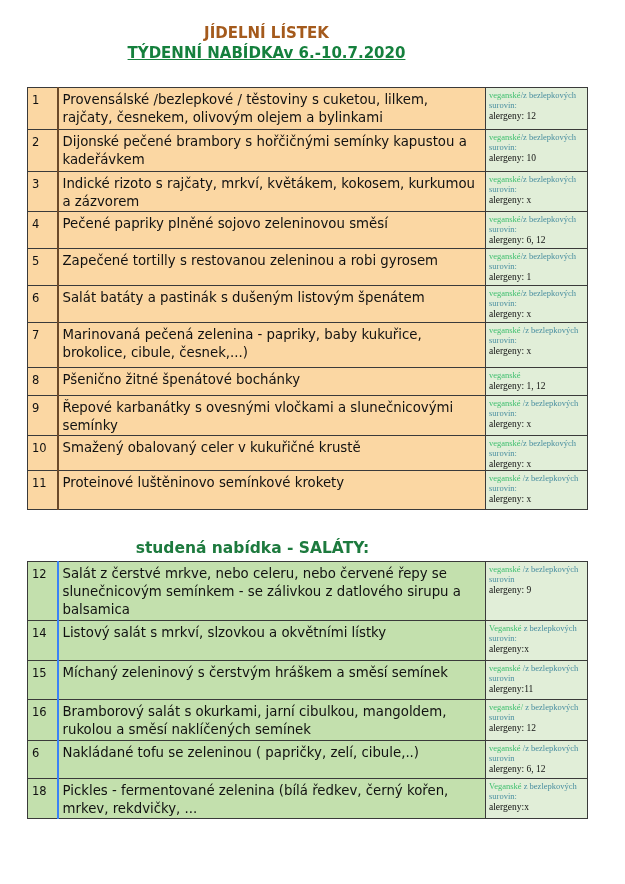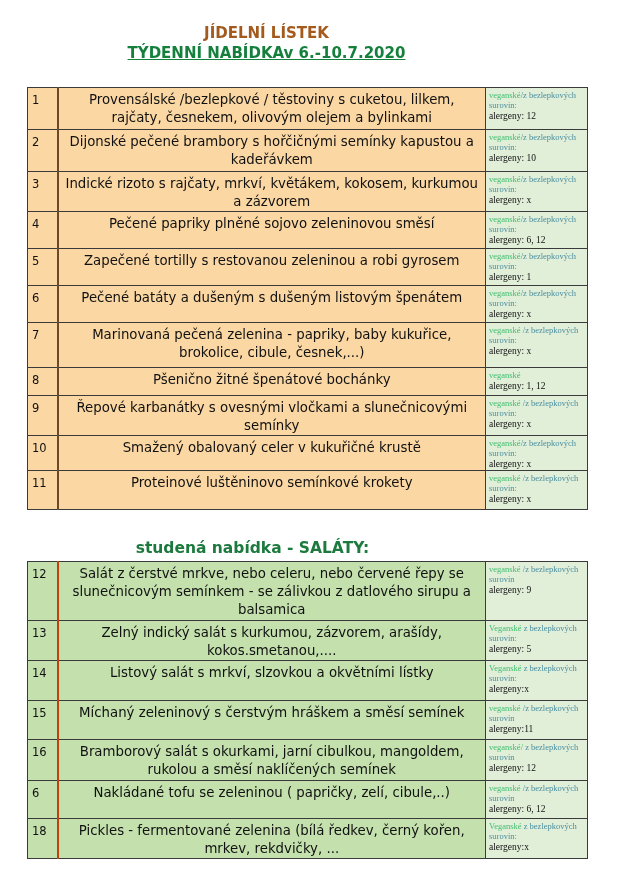--- a/index.html
+++ b/index.html
@@ -23,23 +23,23 @@
     table.menu td { border: 1px solid #3a3a3a; vertical-align: top; padding: 0; }
     table.hot { top: 87px; }
     table.cold { top: 561px; }
     col.c-num { width: 30px; }
     col.c-name { width: 428px; }
     col.c-info { width: 102px; }
     .hot td.num, .hot td.name { background: #fbd7a3; }
     .cold td.num, .cold td.name { background: #c3e0ad; }
     td.info { background: #e1eed8; }
     .hot td.num { border-right: 2px solid #6b4a2a; }
-    .cold td.num { border-right: 2px solid #c2410c; margin-left: 16px; }
+    .cold td.num { border-right: 2px solid #3b82f6; margin-left: 16px; }
     td.num { font-size: 11.5px; color: #111; padding: 5px 0 0 4px !important; }
-    td.name { font-size: 13.3px; line-height: 18px; color: #111; padding: 3px 4px 0 4px !important; text-align: center; }
+    td.name { font-size: 13.3px; line-height: 18px; color: #111; padding: 3px 4px 0 4px !important; }
     td.info { font-family: "Liberation Serif", serif; font-size: 8.5px; line-height: 10px; padding: 2px 3px 0 3px !important; }
     .veg { color: #3fbf6f; }
     .gf { color: #4a8fa0; }
     .allerg { color: #111; font-size: 9.5px; line-height: 12px; display: block; }
   </style>
 </head>
 <body>
 
 <div class="title title1">JÍDELNÍ LÍSTEK</div>
 <div class="title title2">TÝDENNÍ NABÍDKAv 6.-10.7.2020</div>
@@ -71,21 +71,21 @@
         <td class="name">Pečené papriky plněné sojovo zeleninovou směsí</td>
         <td class="info"><span class="veg">veganské</span><span class="gf">/z bezlepkových surovin:</span><span class="allerg">alergeny: 6, 12</span></td>
       </tr>
       <tr style="height: 37px;">
         <td class="num">5</td>
         <td class="name">Zapečené tortilly s restovanou zeleninou a robi gyrosem</td>
         <td class="info"><span class="veg">veganské</span><span class="gf">/z bezlepkových surovin:</span><span class="allerg">alergeny: 1</span></td>
       </tr>
       <tr style="height: 37px;">
         <td class="num">6</td>
-        <td class="name">Pečené batáty a dušeným s dušeným listovým špenátem</td>
+        <td class="name">Salát batáty a pastinák s dušeným listovým špenátem</td>
         <td class="info"><span class="veg">veganské</span><span class="gf">/z bezlepkových surovin:</span><span class="allerg">alergeny: x</span></td>
       </tr>
       <tr style="height: 45px;">
         <td class="num">7</td>
         <td class="name">Marinovaná pečená zelenina - papriky, baby kukuřice, brokolice, cibule, česnek,...)</td>
         <td class="info"><span class="veg">veganské</span><span class="gf"> /z bezlepkových surovin:</span><span class="allerg">alergeny: x</span></td>
       </tr>
       <tr style="height: 28px;">
         <td class="num">8</td>
         <td class="name">Pšeničnо žitné špenátové bochánky</td>
@@ -117,25 +117,20 @@
       <col class="c-name">
       <col class="c-info">
     </colgroup>
   <tbody id="cold-body">
       <tr style="height: 59px;">
         <td class="num">12</td>
         <td class="name">Salát z čerstvé mrkve, nebo celeru, nebo červené řepy se slunečnicovým semínkem - se zálivkou z datlového sirupu a balsamica</td>
         <td class="info"><span class="veg">veganské</span><span class="gf"> /z bezlepkových surovin</span><span class="allerg">alergeny: 9</span></td>
       </tr>
       <tr style="height: 40px;">
-        <td class="num">13</td>
-        <td class="name">Zelný indický salát s kurkumou, zázvorem, arašídy, kokos.smetanou,....</td>
-        <td class="info"><span class="veg">Veganské</span><span class="gf"> z bezlepkových surovin:</span><span class="allerg">alergeny: 5</span></td>
-      </tr>
-      <tr style="height: 40px;">
         <td class="num">14</td>
         <td class="name">Listový salát s mrkví, slzovkou a okvětními lístky</td>
         <td class="info"><span class="veg">Veganské</span><span class="gf"> z bezlepkových surovin:</span><span class="allerg">alergeny:x</span></td>
       </tr>
       <tr style="height: 39px;">
         <td class="num">15</td>
         <td class="name">Míchaný zeleninový s čerstvým hráškem a směsí semínek</td>
         <td class="info"><span class="veg">veganské</span><span class="gf"> /z bezlepkových surovin</span><span class="allerg">alergeny:11</span></td>
       </tr>
       <tr style="height: 41px;">

